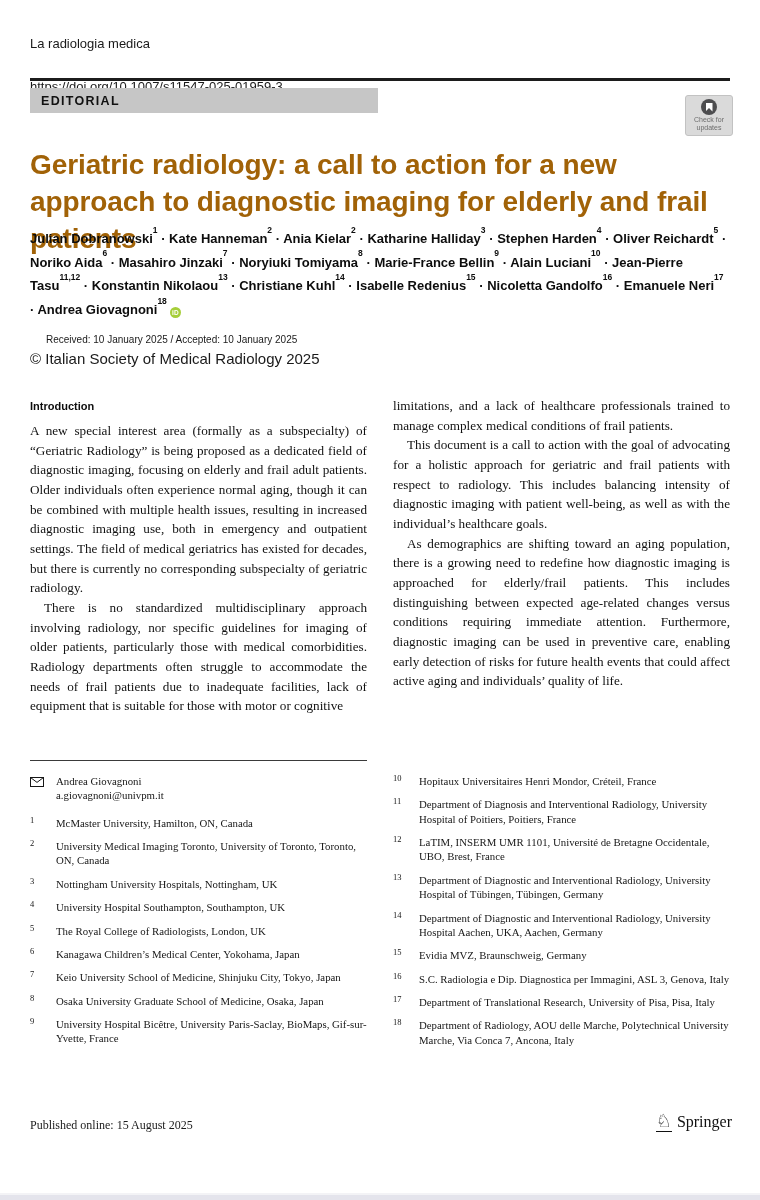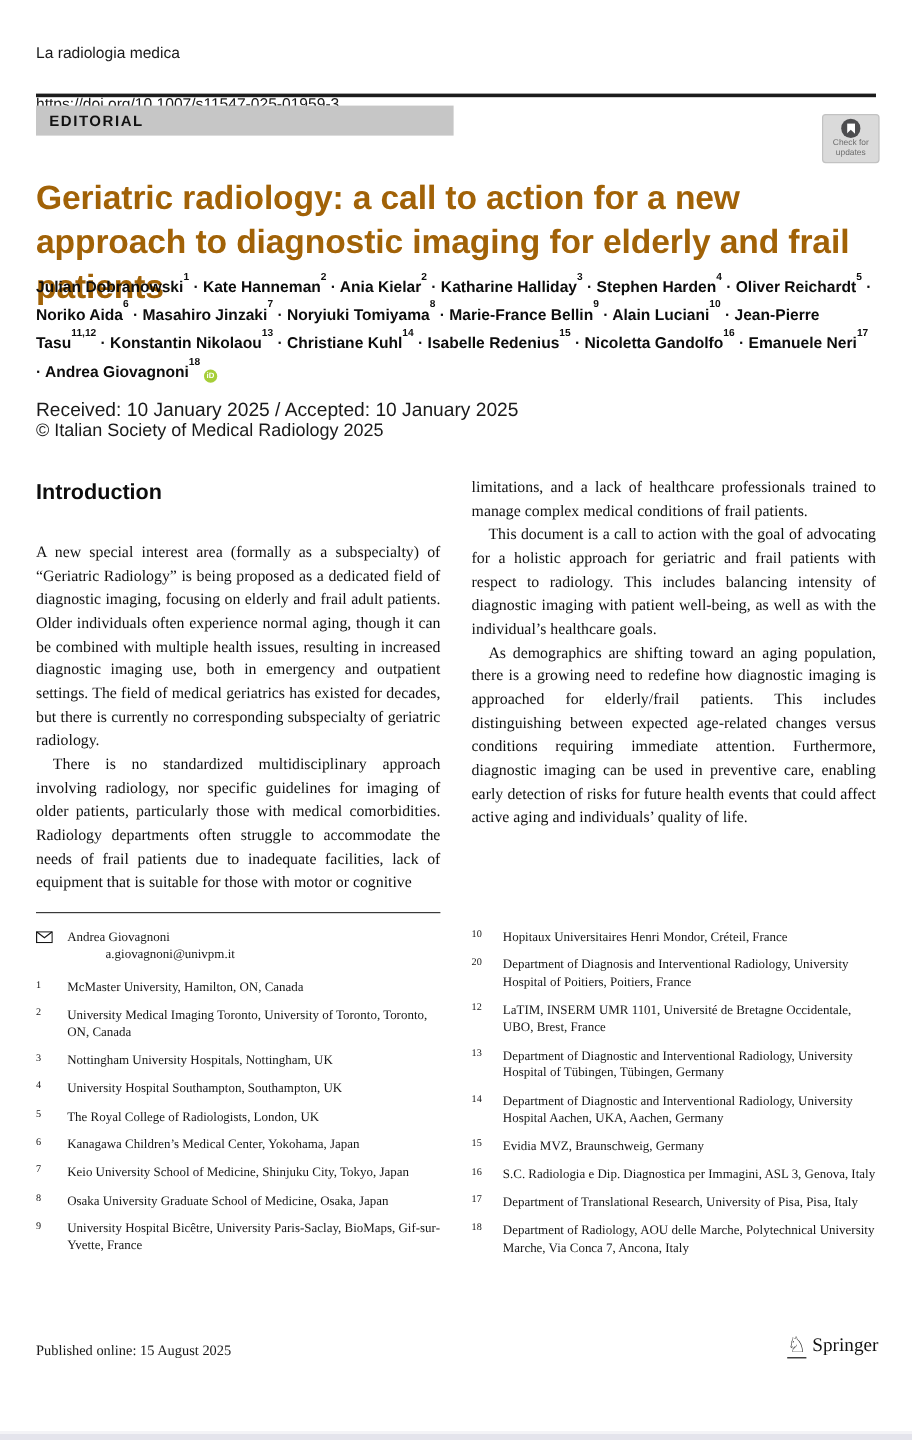--- a/index.html
+++ b/index.html
@@ -38,40 +38,40 @@
   .authors {
     position:absolute; left:30px; top:227px; width:700px;
     font-size:13px; font-weight:bold; line-height:1.82; color:#0d0d0d;
   }
   .authors sup { font-size:8.5px; position:relative; top:-5px; font-weight:bold; }
   .orcid {
     display:inline-block; width:11px; height:11px; border-radius:50%;
     background:#a6ce39; color:#fff; font-size:6.5px; font-weight:bold;
     text-align:center; line-height:11px; margin-left:3px; vertical-align:-1px; cursor:pointer;
   }
-  .dates { position:absolute; left:30px; top:334px; font-size:16px; color:#1a1a1a; }
+  .dates { position:absolute; left:46px; top:334px; font-size:10px; color:#1a1a1a; }
   .copyright { position:absolute; left:30px; top:350px; font-size:15px; color:#1a1a1a; }
   
   .columns { position:absolute; left:30px; top:396px; width:700px; display:flex; gap:26px; }
   .col { width:337px; }
-  .col h2 { font-size:18px; font-weight:bold; margin:4px 0 29px 0; color:#0d0d0d;
+  .col h2 { font-size:11px; font-weight:bold; margin:4px 0 9px 0; color:#0d0d0d;
     font-family:"Liberation Sans", sans-serif; }
   .col p { font-family:"Liberation Serif", serif; font-size:13.2px; line-height:1.49;
     text-align:justify; color:#111; }
   .col p.indent { text-indent:14px; }
   
   .footnotes { position:absolute; left:30px; top:760px; width:700px; display:flex; gap:26px;
     font-family:"Liberation Serif", serif; font-size:10.8px; line-height:1.33; color:#161616; }
   .fn-col { width:337px; }
   .fn-rule { height:1px; background:#3a3a3a; margin-bottom:13px; }
   .fn-pad { padding-top:14px; }
   .corr { display:flex; margin-bottom:13px; }
   .env { flex:none; width:26px; padding-top:2px; }
   .corr-name { display:block; }
-  .corr-email { display:block; text-decoration:none; color:#161616;margin-left:32px; }
+  .corr-email { display:block; text-decoration:none; color:#161616; }
   .aff { display:flex; margin-bottom:9px; }
   .aff-num { flex:none; width:26px; font-size:8.5px; position:relative; top:-1px; }
   .aff-text { flex:1; }
   
   .pub { position:absolute; left:30px; top:1118px; font-size:12px; color:#1a1a1a;
     font-family:"Liberation Serif", serif; }
   .springer { position:absolute; right:28px; top:1112px; display:flex; align-items:center;
     gap:5px; font-family:"Liberation Serif", serif; font-size:16px; color:#111; }
   .knight { font-size:18px; line-height:1; border-bottom:1.5px solid #111; padding-bottom:1px; }
   
@@ -180,21 +180,21 @@
           </div>
         </div>
     </div>
     <div class="fn-col fn-pad">
       <div id="aff-right">
           <div class="aff">
             <span class="aff-num">10</span>
             <span class="aff-text">Hopitaux Universitaires Henri Mondor, Créteil, France</span>
           </div>
           <div class="aff">
-            <span class="aff-num">20</span>
+            <span class="aff-num">11</span>
             <span class="aff-text">Department of Diagnosis and Interventional Radiology, University Hospital of Poitiers, Poitiers, France</span>
           </div>
           <div class="aff">
             <span class="aff-num">12</span>
             <span class="aff-text">LaTIM, INSERM UMR 1101, Université de Bretagne Occidentale, UBO, Brest, France</span>
           </div>
           <div class="aff">
             <span class="aff-num">13</span>
             <span class="aff-text">Department of Diagnostic and Interventional Radiology, University Hospital of Tübingen, Tübingen, Germany</span>
           </div>

